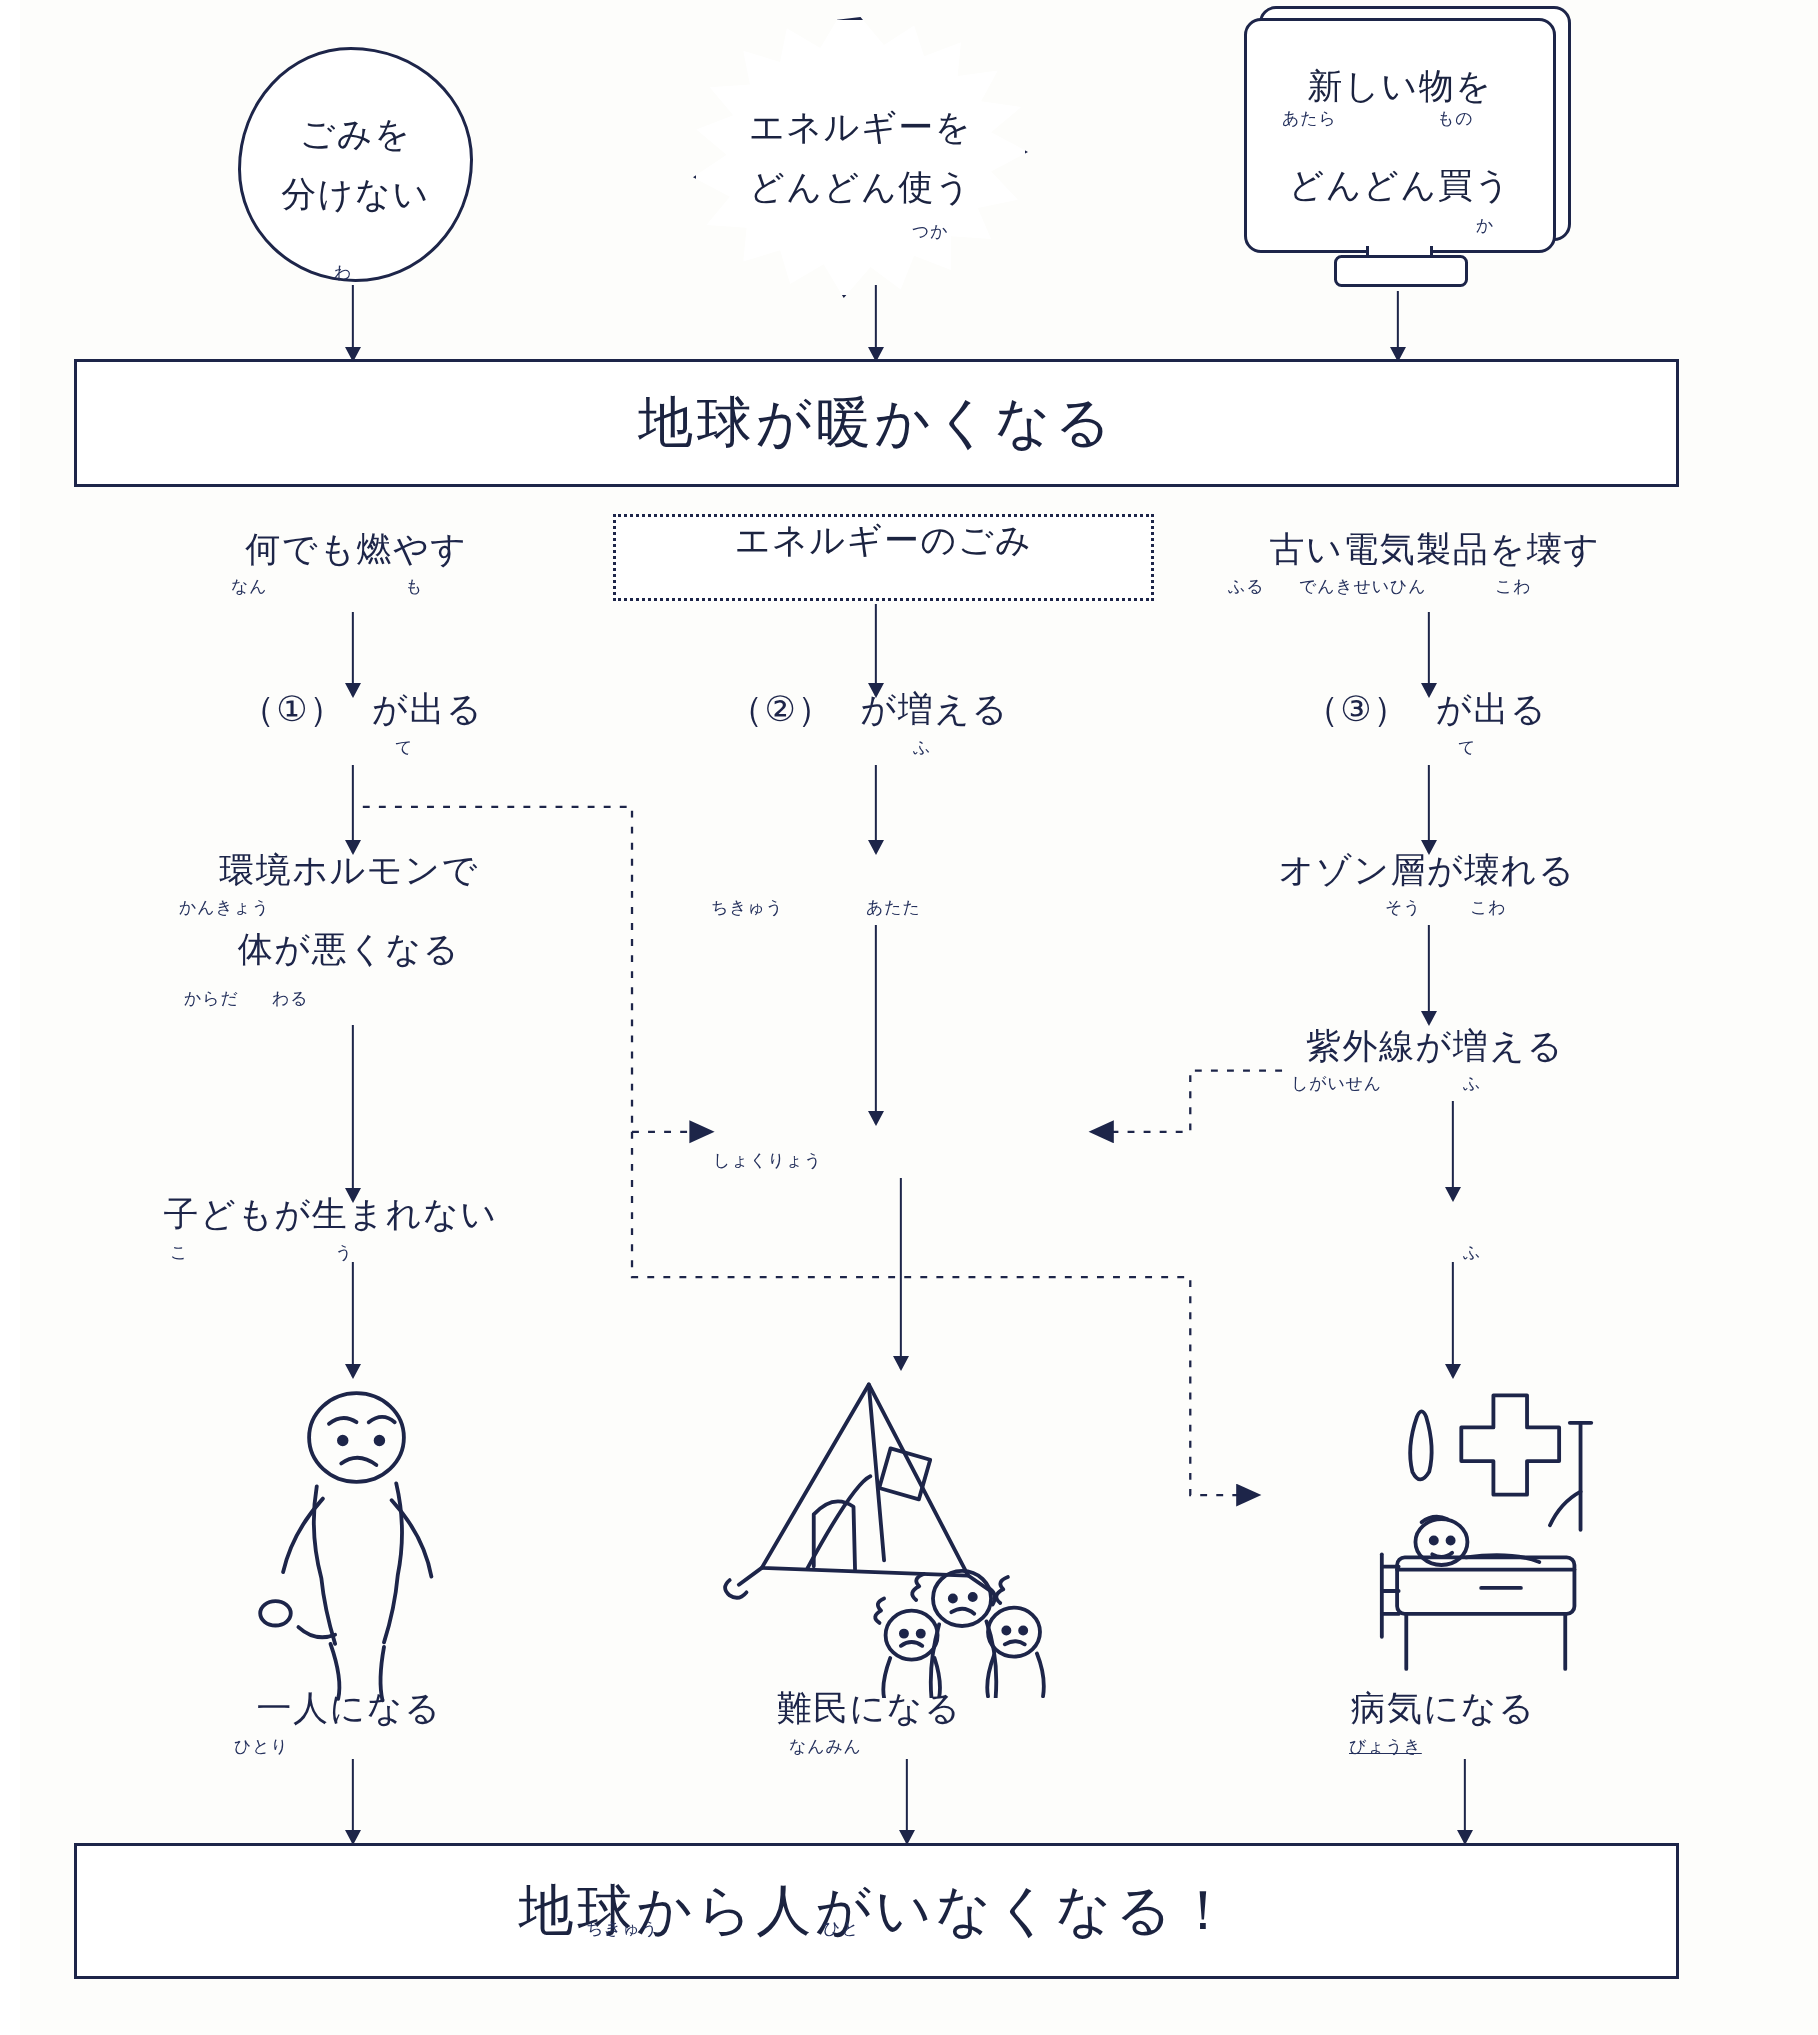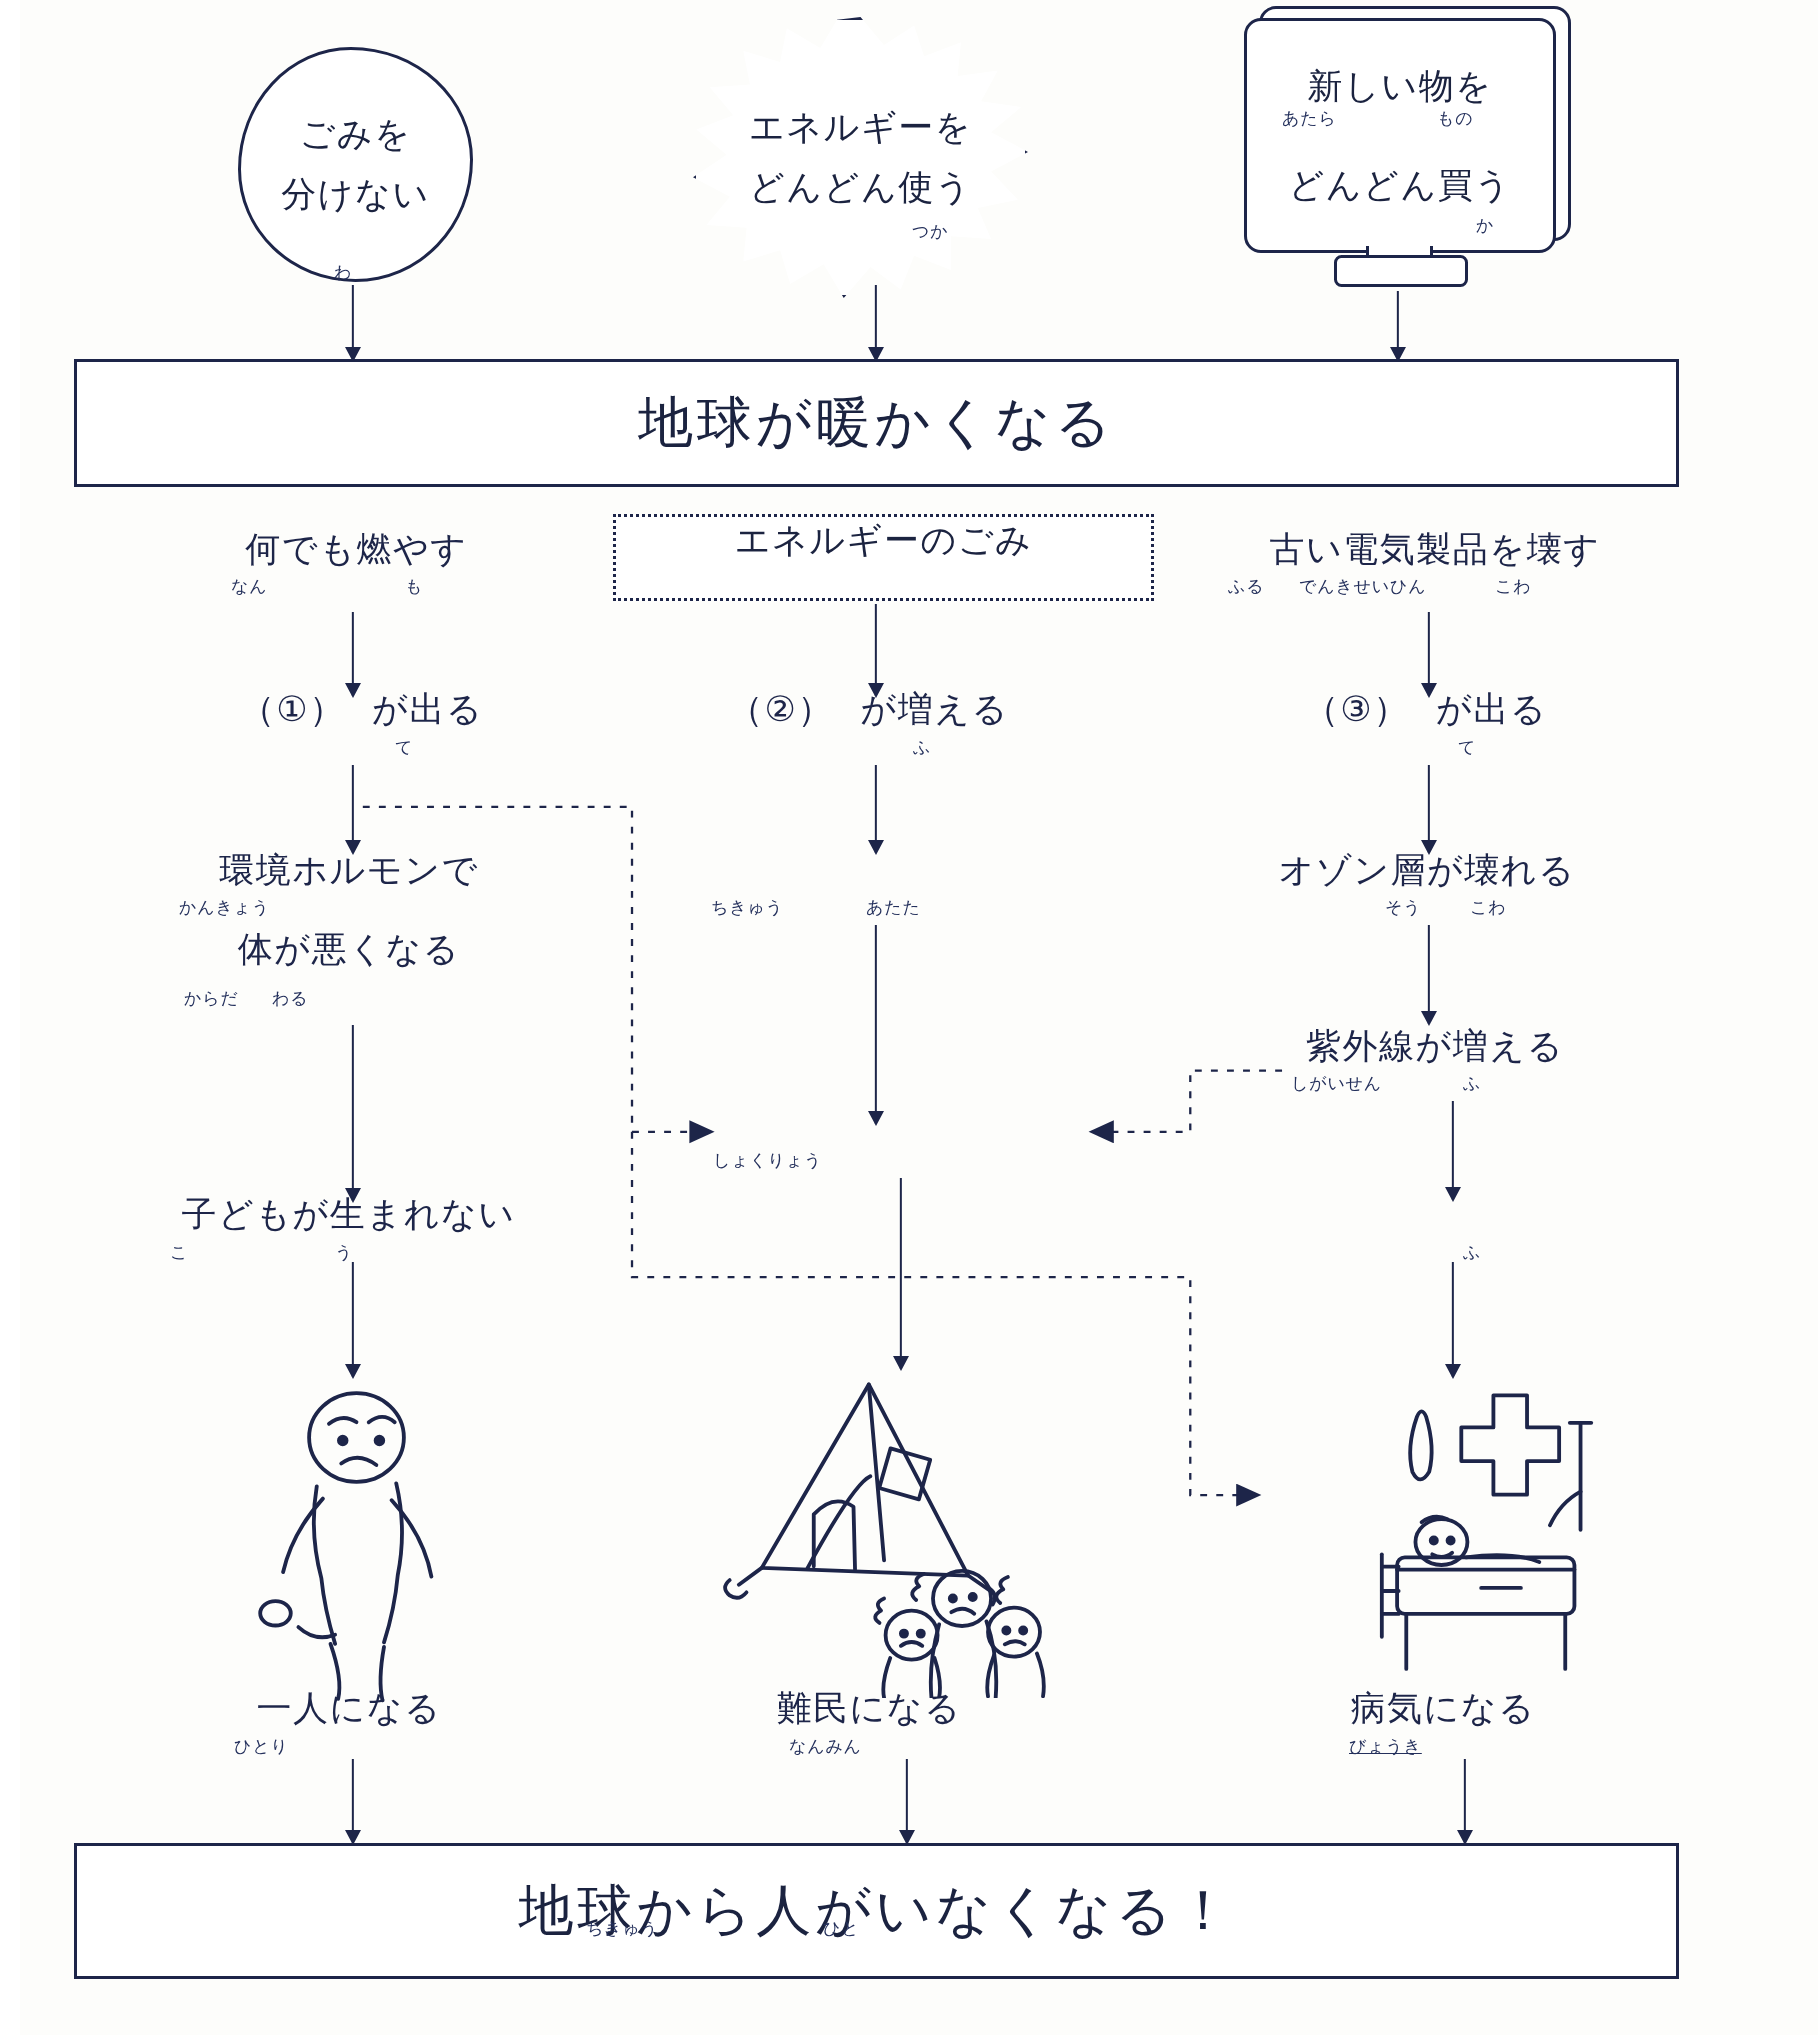--- a/index.html
+++ b/index.html
@@ -268,21 +268,21 @@
   </div>
   <div class="ruby" style="position:absolute; left:159px; top:896px;">かんきょう</div>
   <div class="ruby" style="position:absolute; left:164px; top:987px;">からだ</div>
   <div class="ruby" style="position:absolute; left:252px; top:987px;">わる</div>
 
   <div class="arrow" style="left:324px; top:1025px; height:176px; width:18.4px;">
     <div class="shaft"></div>
       <div class="head"></div>
   </div>
 
-  <div class="node" style="left:122px; top:1193px; width:413px;">
+  <div class="node" style="left:104px; top:1193px; width:413px;">
     <div class="jp">子どもが生まれない</div>
   </div>
   <div class="ruby" style="position:absolute; left:150px; top:1241px;">こ</div>
   <div class="ruby" style="position:absolute; left:315px; top:1241px;">う</div>
 
   <div class="arrow" style="left:324px; top:1262px; height:115px; width:18.4px;">
     <div class="shaft"></div>
       <div class="head"></div>
   </div>
 

